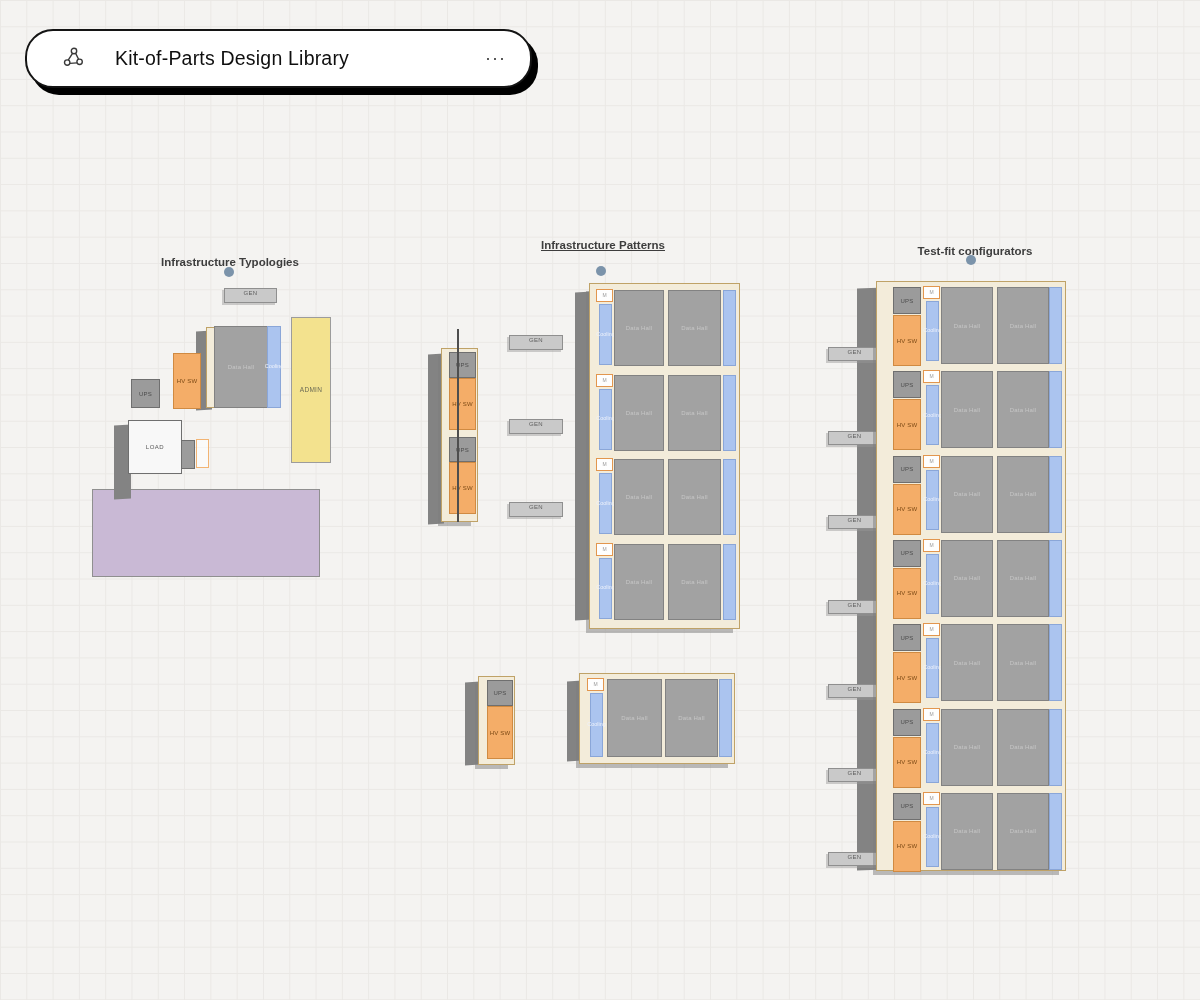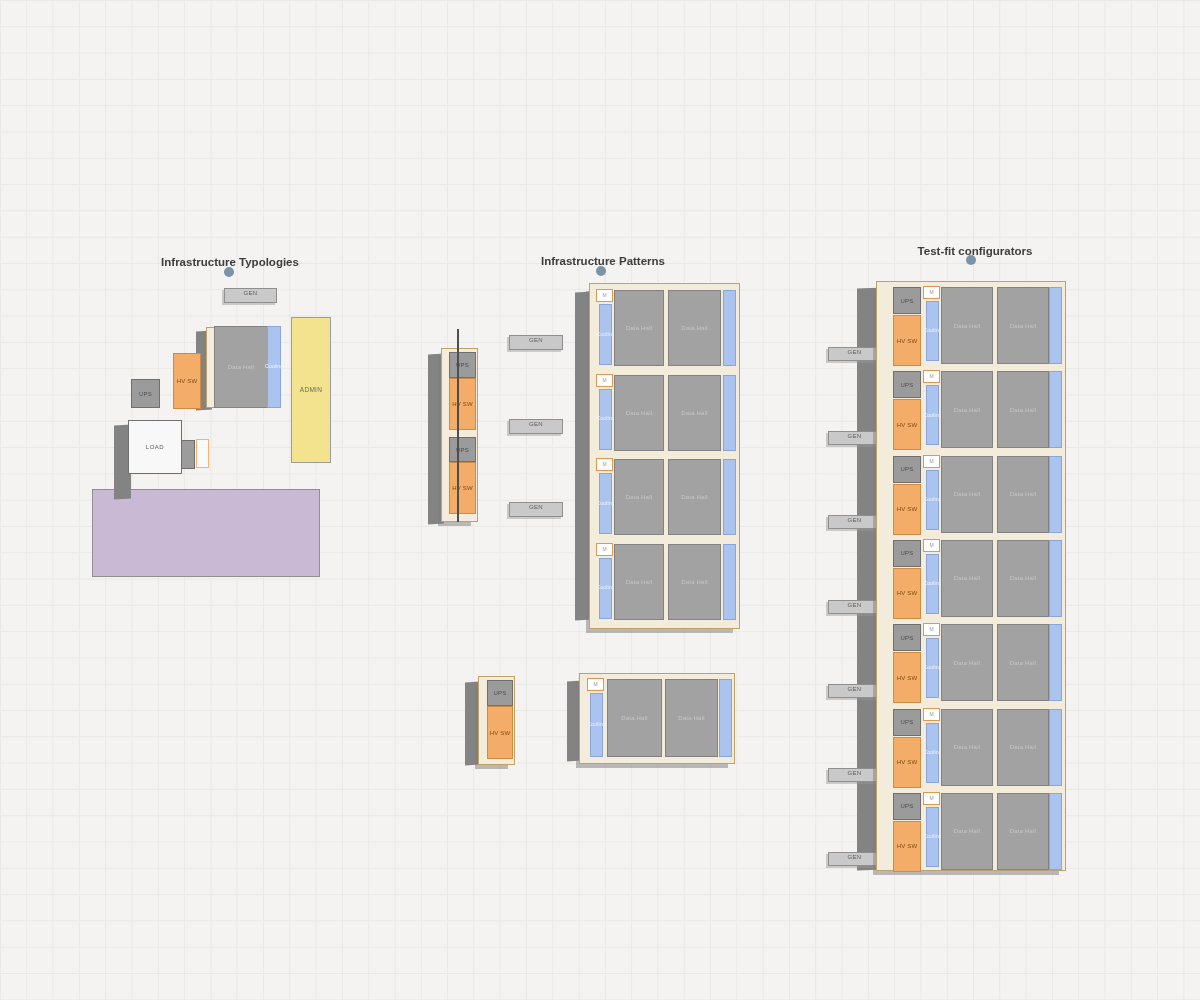--- a/index.html
+++ b/index.html
@@ -101,24 +101,36 @@
   #testfit-rows .cool{left:49px; top:16px; width:13px; height:60px;}
   #testfit-rows .hall1{left:64px; top:2px; width:52px; height:77px;}
   #testfit-rows .hall2{left:120px; top:2px; width:52px; height:77px;}
   #testfit-rows .bluestrip{left:172px; top:2px; width:13px; height:77px;}
 </style>
 </head>
 <body>
 
 <div id="canvas">
 
+  <div class="pill">
+    <span class="pill-icon">
+      <svg viewBox="0 0 22 22" width="22" height="22" fill="#fdfdfd" stroke="#3a3a3a" stroke-width="1.4">
+        <path d="M10 5.6 L5.2 13.2 M12.4 5.9 L15.6 12.2 M7 16.4 L13.9 15.9" fill="none"></path>
+        <circle cx="11" cy="4" r="2.7"></circle>
+          <circle cx="4.2" cy="15.6" r="2.7"></circle>
+          <circle cx="16.6" cy="14.8" r="2.7"></circle>
+      </svg>
+    </span>
+    <span class="pill-title">Kit-of-Parts Design Library</span>
+    <span class="pill-menu">···</span>
+  </div>
 
   <div class="heading" style="left:150px;top:256px;width:160px;">Infrastructure Typologies</div>
   <div class="dot" style="left:224px;top:267px;"></div>
-  <div class="heading" style="left:528px;top:255px;width:150px;">Infrastructure Patterns</div>
+  <div class="heading" style="left:528px;top:239px;width:150px;text-decoration:underline;">Infrastructure Patterns</div>
   <div class="dot" style="left:596px;top:266px;"></div>
   <div class="heading" style="left:905px;top:245px;width:140px;">Test-fit configurators</div>
   <div class="dot" style="left:966px;top:255px;"></div>
 
   <div class="box gen" id="typ-gen">GEN</div>
   <div class="shadow3d" id="typ-hall-shadow"></div>
   <div class="box" id="typ-cream"></div>
   <div class="box hall" id="typ-hall">Data Hall</div>
   <div class="box cool" id="typ-cool">Cooling</div>
   <div class="box hvsw" id="typ-hvsw">HV SW</div>

